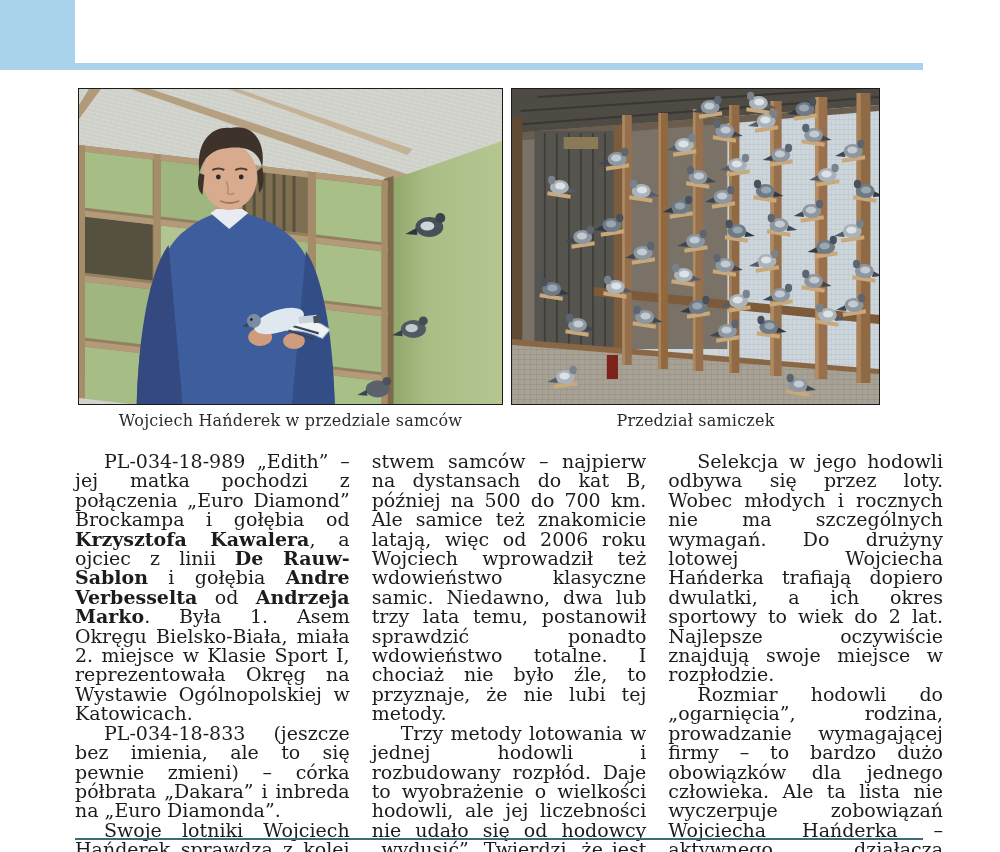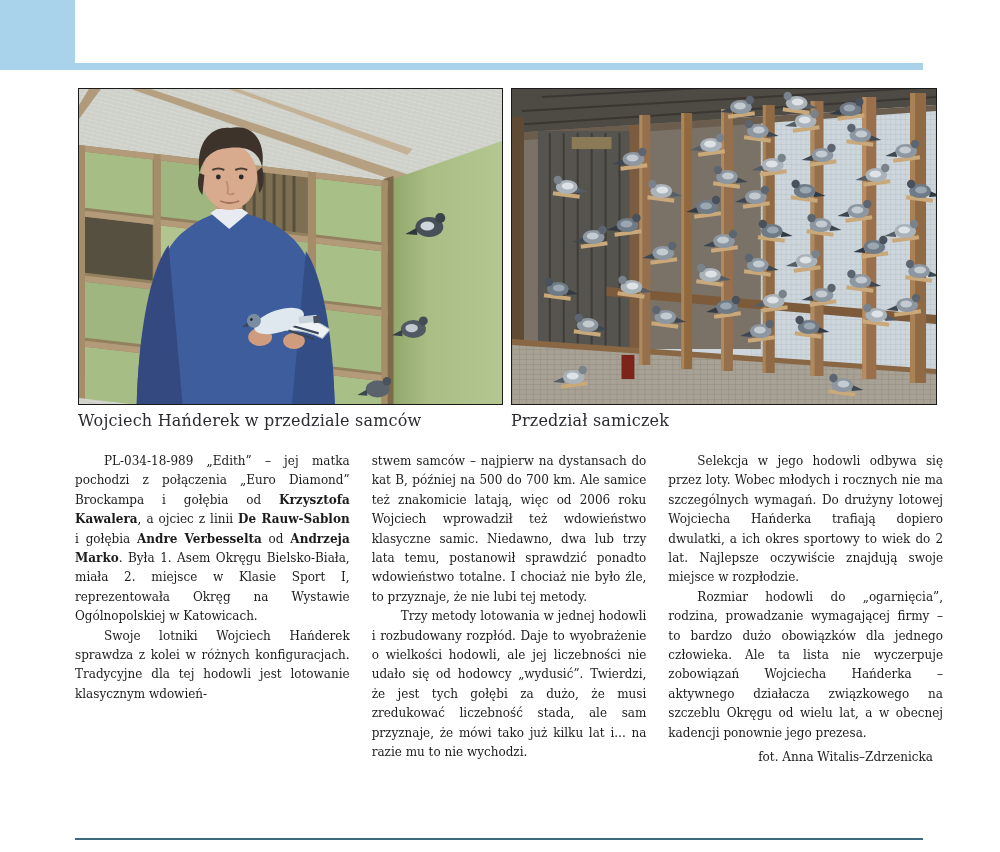--- a/index.html
+++ b/index.html
@@ -5,32 +5,32 @@
   :root{ --accent:#a9d3ea; --rule:#3e6a7d; }
   html,body{margin:0;padding:0;}
   body{
     width:1000px;height:852px;position:relative;background:#ffffff;
     font-family:"DejaVu Serif", serif; overflow:hidden;
   }
   .corner-accent{position:absolute;left:0;top:0;width:75px;height:63px;background:var(--accent);}
   .header-rule{position:absolute;left:0;top:63px;width:923px;height:7px;background:var(--accent);}
   figure{margin:0;position:absolute;top:88px;}
   #fig-left{left:78px;width:425px;}
-  #fig-right{left:511px;width:426px;}
+  #fig-right{left:511px;width:369px;}
   .photo-frame{border:1px solid #1b1b1b;background:#cfd3cc;height:315px;overflow:hidden;}
   .photo-frame svg{display:block;width:100%;height:100%;}
   figcaption{
-    margin-top:6px;font-size:16px;color:#2b2b31;letter-spacing:.2px;
+    text-align:center;margin-top:6px;font-size:16px;color:#2b2b31;letter-spacing:.2px;
   }
   .article{
     position:absolute;left:75px;top:452px;width:868px;display:flex;gap:22px;
   }
   .col{flex:1;min-width:0;}
   .col p{
-    margin:0;text-align:justify;font-size:12px;line-height:19.4px;color:#1c1c1c;
+    margin:0;text-align:justify;font-size:19px;line-height:19.4px;color:#1c1c1c;
     text-justify:inter-word;
   }
   .col p.indent{text-indent:29px;}
   .col p.credit{text-align:right;text-indent:0;margin-top:5px;padding-right:10px;color:#222;}
   .b{font-weight:bold;}
   .bottom-rule{position:absolute;left:75px;top:838px;width:848px;height:2px;background:var(--rule);}
 </style>
 </head>
 <body style="background: rgb(255, 255, 255);">
 
@@ -542,20 +542,21 @@
           </g>
         </g>
     </svg>
   </div>
   <figcaption>Przedział samiczek</figcaption>
 </figure>
 
 <div class="article">
   <div class="col">
       <p class="indent"><span>PL-034-18-989 „Edith” – jej matka pochodzi z połączenia „Euro Diamond” Brockampa i gołębia od </span><span class="b">Krzysztofa Kawalera</span><span>, a ojciec z linii </span><span class="b">De Rauw-Sablon</span><span> i gołębia </span><span class="b">Andre Verbesselta</span><span> od </span><span class="b">Andrzeja Marko</span><span>. Była 1. Asem Okręgu Bielsko-Biała, miała 2. miejsce w Klasie Sport I, reprezentowała Okręg na Wystawie Ogólnopolskiej w Katowicach.</span></p>
+      <p class="indent"><span>PL-034-18-833 (jeszcze bez imienia, ale to się pewnie zmieni) – córka półbrata „Dakara” i inbreda na „Euro Diamonda”.</span></p>
       <p class="indent"><span>Swoje lotniki Wojciech Hańderek sprawdza z kolei w różnych konfiguracjach. Tradycyjne dla tej hodowli jest lotowanie klasycznym wdowień-</span></p>
     </div>
   <div class="col">
       <p><span>stwem samców – najpierw na dystansach do kat B, później na 500 do 700 km. Ale samice też znakomicie latają, więc od 2006 roku Wojciech wprowadził też wdowieństwo klasyczne samic. Niedawno, dwa lub trzy lata temu, postanowił sprawdzić ponadto wdowieństwo totalne. I chociaż nie było źle, to przyznaje, że nie lubi tej metody.</span></p>
       <p class="indent"><span>Trzy metody lotowania w jednej hodowli i rozbudowany rozpłód. Daje to wyobrażenie o wielkości hodowli, ale jej liczebności nie udało się od hodowcy „wydusić”. Twierdzi, że jest tych gołębi za dużo, że musi zredukować liczebność stada, ale sam przyznaje, że mówi tako już kilku lat i... na razie mu to nie wychodzi.</span></p>
     </div>
   <div class="col">
       <p class="indent"><span>Selekcja w jego hodowli odbywa się przez loty. Wobec młodych i rocznych nie ma szczególnych wymagań. Do drużyny lotowej Wojciecha Hańderka trafiają dopiero dwulatki, a ich okres sportowy to wiek do 2 lat. Najlepsze oczywiście znajdują swoje miejsce w rozpłodzie.</span></p>
       <p class="indent"><span>Rozmiar hodowli do „ogarnięcia”, rodzina, prowadzanie wymagającej firmy – to bardzo dużo obowiązków dla jednego człowieka. Ale ta lista nie wyczerpuje zobowiązań Wojciecha Hańderka – aktywnego działacza związkowego na szczeblu Okręgu od wielu lat, a w obecnej kadencji ponownie jego prezesa.</span></p>
       <p class="credit"><span>fot. Anna Witalis–Zdrzenicka</span></p>

